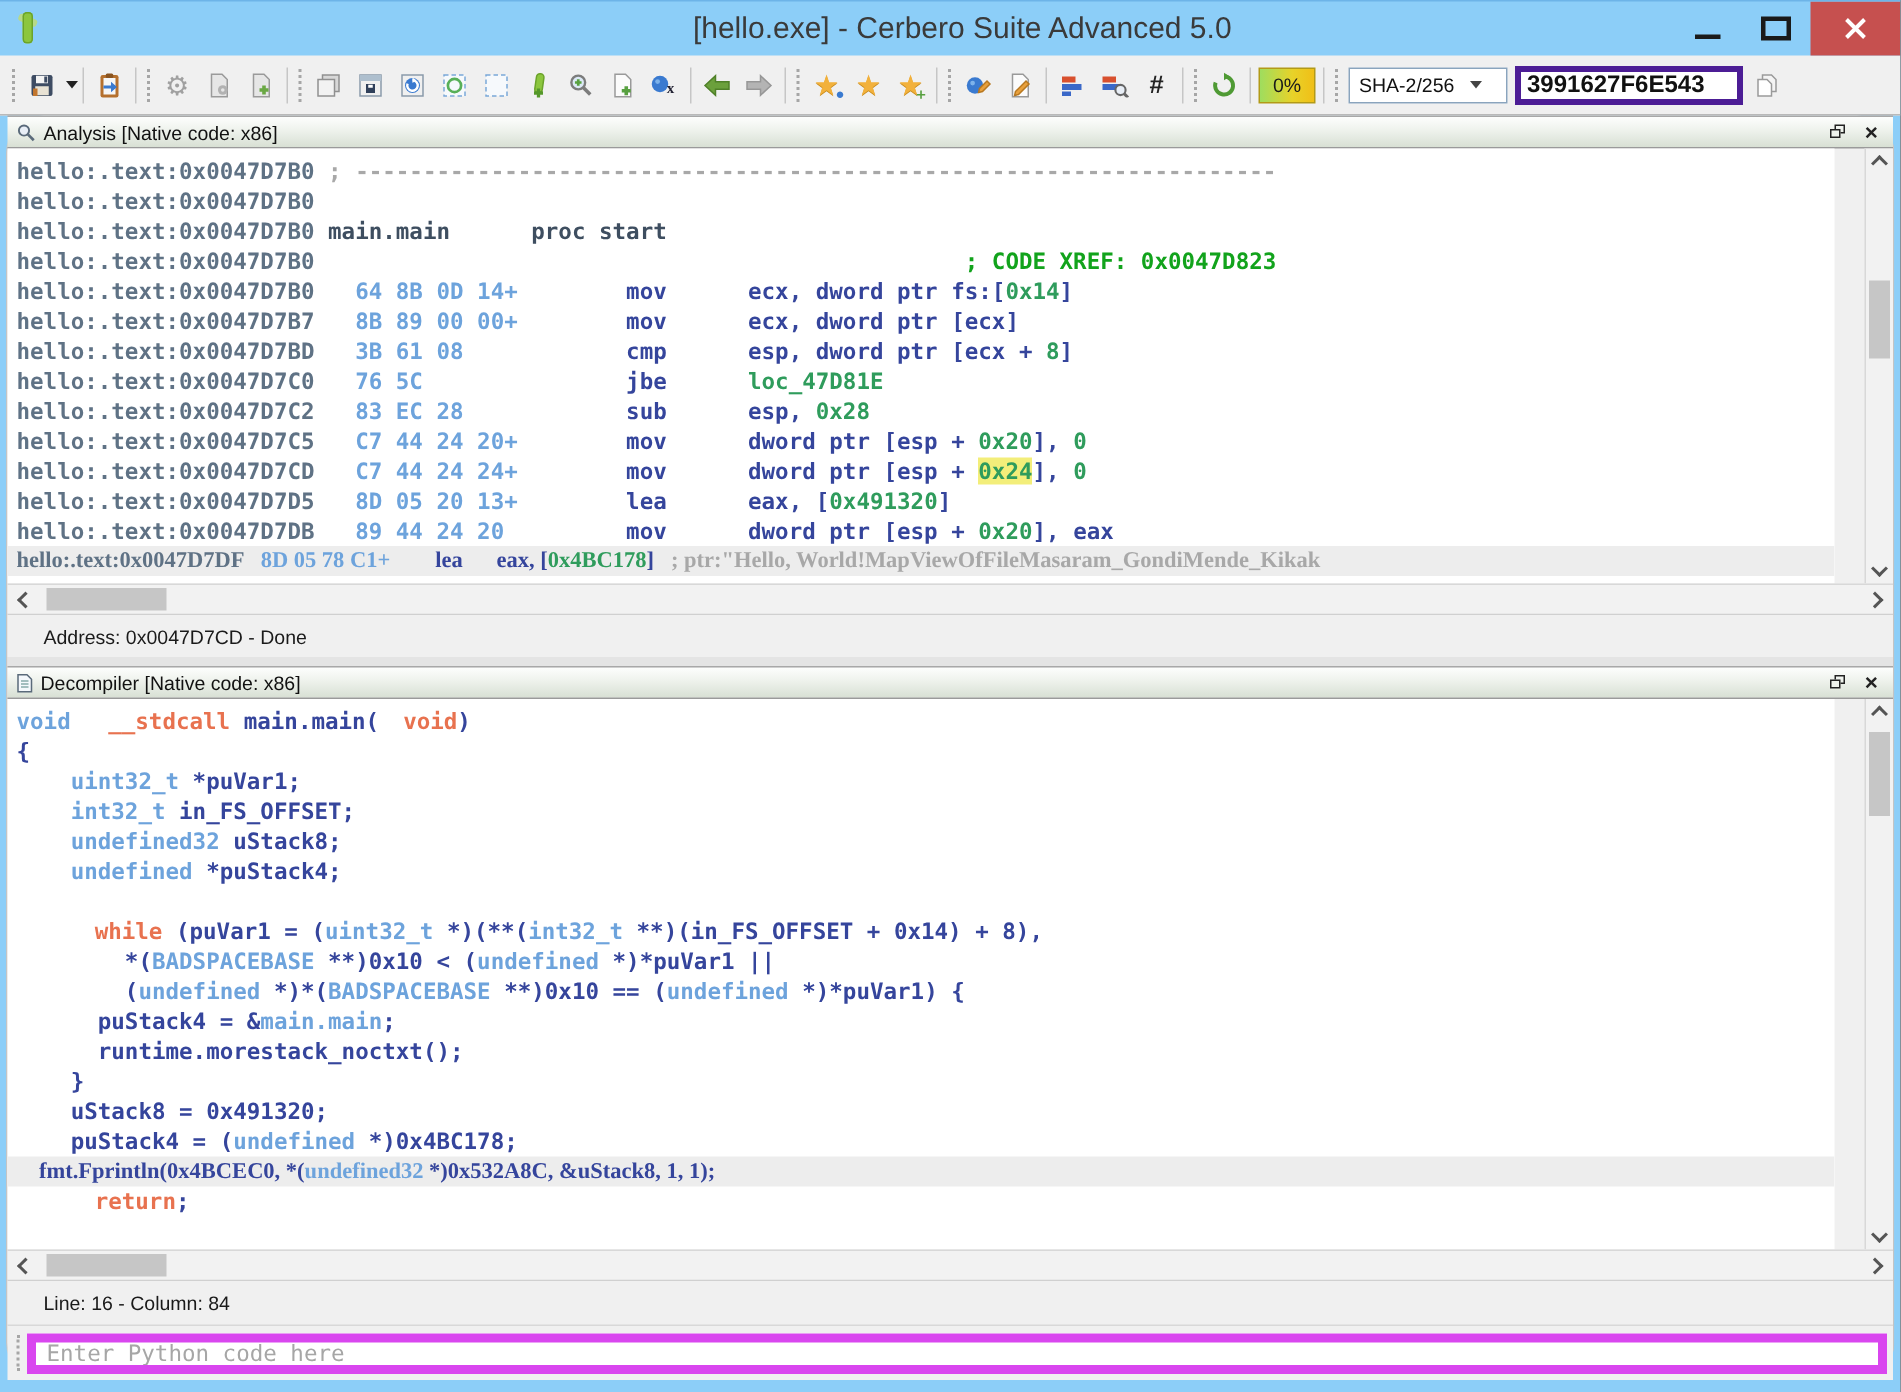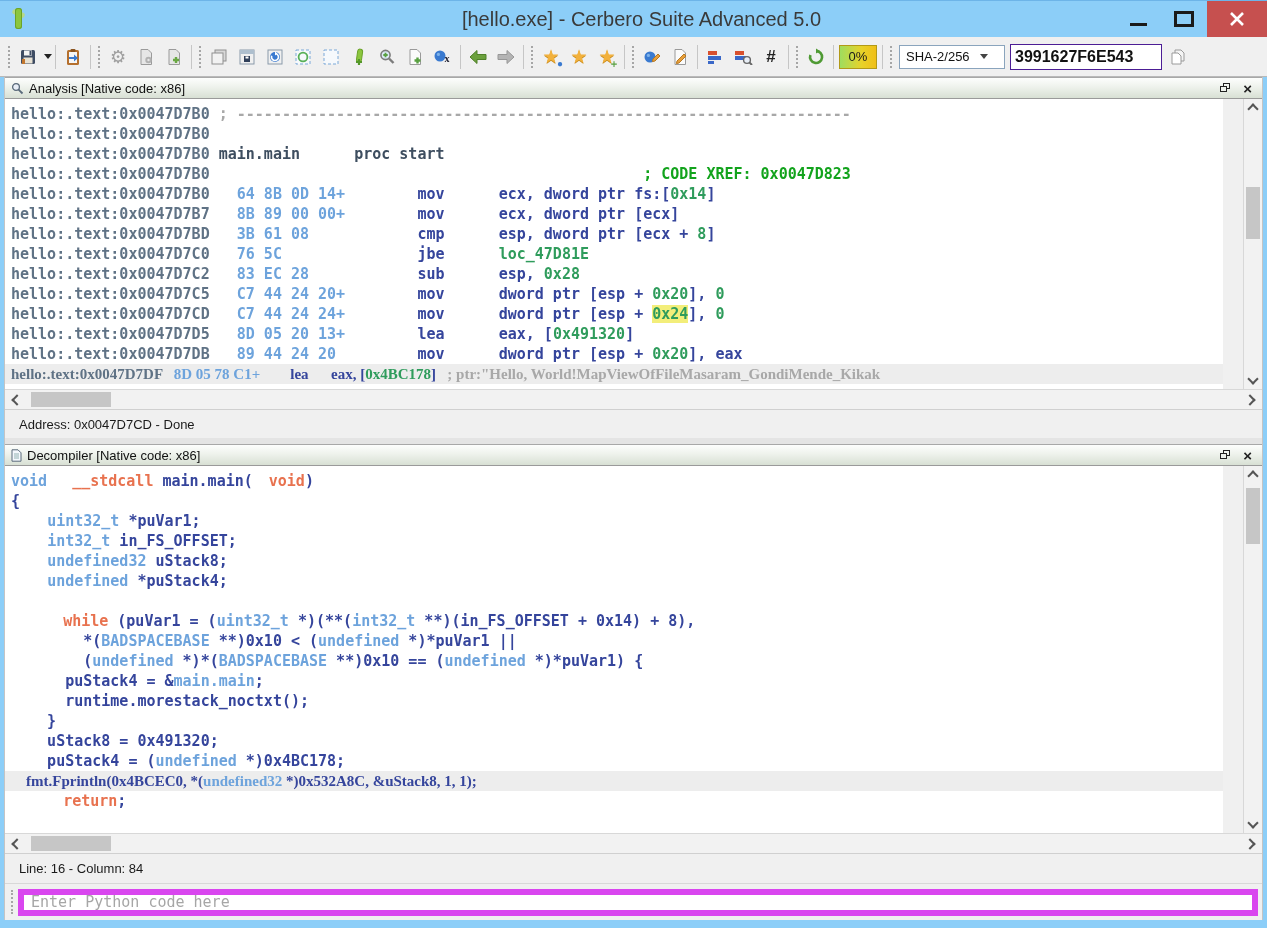--- a/index.html
+++ b/index.html
@@ -27,23 +27,23 @@
   .tb { width:28px; height:28px; display:inline-flex; align-items:center; justify-content:center; position:relative; flex:0 0 auto; }
   .tb-sep { width:0; height:24px; border-left:1px solid #c6c6c6; margin:0 3px; flex:0 0 auto; }
   .tb-handle { width:0; height:22px; border-left:2px dotted #a6a6a6; margin:0 4px; flex:0 0 auto; }
   .glyph { font-size:18px; line-height:1; }
   .caret-down { width:0; height:0; border-left:4px solid transparent; border-right:4px solid transparent; border-top:5px solid #222; margin-left:2px; }
   .star { color:#f2b13c; font-size:19px; text-shadow:0 1px 0 #c88a1a; }
   .mini-badge { position:absolute; right:2px; bottom:2px; font-size:10px; font-weight:bold; line-height:1; }
   .progress-box { width:38px; height:24px; border:1px solid #b29a18; background:linear-gradient(90deg,#9fdd5e 0%,#e8d229 60%,#f0bf17 100%); display:flex; align-items:center; justify-content:center; font-size:13px; color:#1a1a1a; margin:0 2px; flex:0 0 auto; }
   .combo { height:24px; min-width:106px; border:1px solid #8aa4bd; background:#fff; display:flex; align-items:center; padding:0 6px; margin:0 3px; font-size:13px; color:#111; flex:0 0 auto; }
   .combo .caret-down { margin-left:10px; border-top-color:#444; }
-  .hash-field { height:26px; width:152px; border:1px solid #4c1d95; background:#fff; font-family:"Liberation Sans",sans-serif; font-weight:bold; font-size:16px; color:#111; padding:0 4px; margin:0 2px; flex:0 0 auto; }
+  .hash-field { height:26px; width:152px; border:4px solid #4c1d95; background:#fff; font-family:"Liberation Sans",sans-serif; font-weight:bold; font-size:16px; color:#111; padding:0 4px; margin:0 2px; flex:0 0 auto; }
   
-  .workarea { flex:1; display:flex; flex-direction:column; background:#f0f0f0; margin:0 4px; border-left:1px solid #c4c4c4; border-right:1px solid #c4c4c4; min-height:0; }
+  .workarea { flex:1; display:flex; flex-direction:column; background:#f0f0f0; margin:0 4px; border-left:1px solid #c4c4c4; border-right:1px solid #c4c4c4; min-height:0;border-radius:25px; }
   .pane { display:flex; flex-direction:column; min-height:0; }
   .pane-header { height:22px; flex:0 0 auto; background:linear-gradient(180deg,#fdfefd 0%,#eef2ec 45%,#d8e0d4 100%); border-top:1px solid #a8a8a8; border-bottom:1px solid #9a9a9a; display:flex; align-items:center; padding:0 6px; font-size:13px; color:#111; }
   .pane-header .ph-title { margin-left:5px; }
   .ph-right { margin-left:auto; display:flex; align-items:center; gap:12px; padding-right:4px; }
   .float-ic { position:relative; width:11px; height:10px; }
   .float-ic i { position:absolute; border:1px solid #222; background:transparent; }
   .float-ic .r1 { left:3px; top:0; width:7px; height:6px; }
   .float-ic .r2 { left:0; top:3px; width:7px; height:6px; background:#eef2ec; }
   .close-ic { font-size:15px; font-weight:bold; color:#222; line-height:1; }
   .pane-main { display:flex; flex:1; min-height:0;gap:20px; }
@@ -63,21 +63,21 @@
   
   .vscroll { width:19px; flex:0 0 auto; background:#f2f2f2; border-left:1px solid #d8d8d8; position:relative; }
   .vthumb { position:absolute; left:2px; right:2px; background:#c6c6c6; }
   .chev { position:absolute; left:5px; width:8px; height:8px; border:solid #555; border-width:2px 2px 0 0; }
   .chev-up { top:6px; transform:rotate(-45deg); }
   .chev-down { bottom:6px; transform:rotate(135deg); }
   .hscroll { height:20px; flex:0 0 auto; background:#f2f2f2; border-top:1px solid #d8d8d8; position:relative; }
   .hthumb { position:absolute; top:2px; bottom:2px; background:#c6c6c6; }
   .chev-left { top:6px; left:8px; transform:rotate(-135deg); }
   .chev-right { top:6px; left:auto; right:8px; transform:rotate(45deg); }
-  .statusbar { height:29px; flex:0 0 auto; background:#f0f0f0; border-top:1px solid #d0d0d0; display:flex; align-items:center; padding-left:14px; font-size:13px; color:#1a1a1a; }
+  .statusbar { height:29px; flex:0 0 auto; background:#f0f0f0; border-top:1px solid #d0d0d0; display:flex; align-items:center; padding-left:24px; font-size:13px; color:#1a1a1a; }
   .splitter { height:6px; background:#e4e4e4; flex:0 0 auto; }
   
   .pythonbar { height:37px; flex:0 0 auto; background:#f0f0f0; display:flex; align-items:center; padding:0 4px; border-top:1px solid #d8d8d8; }
   .py-handle { width:0; height:24px; border-left:2px dotted #a6a6a6; margin:0 5px 0 2px; }
   .py-input { flex:1; height:27px; border:6px solid #d946ef; background:#fff; font-family:"DejaVu Sans Mono",monospace; font-size:15px; color:#333; padding:0 7px; }
   .py-input::placeholder { color:#a6a6a6; }
   .bottom-border { height:8px; flex:0 0 auto; background:#8ccef8; }
   svg { display:block; }
 </style>
 </head>

